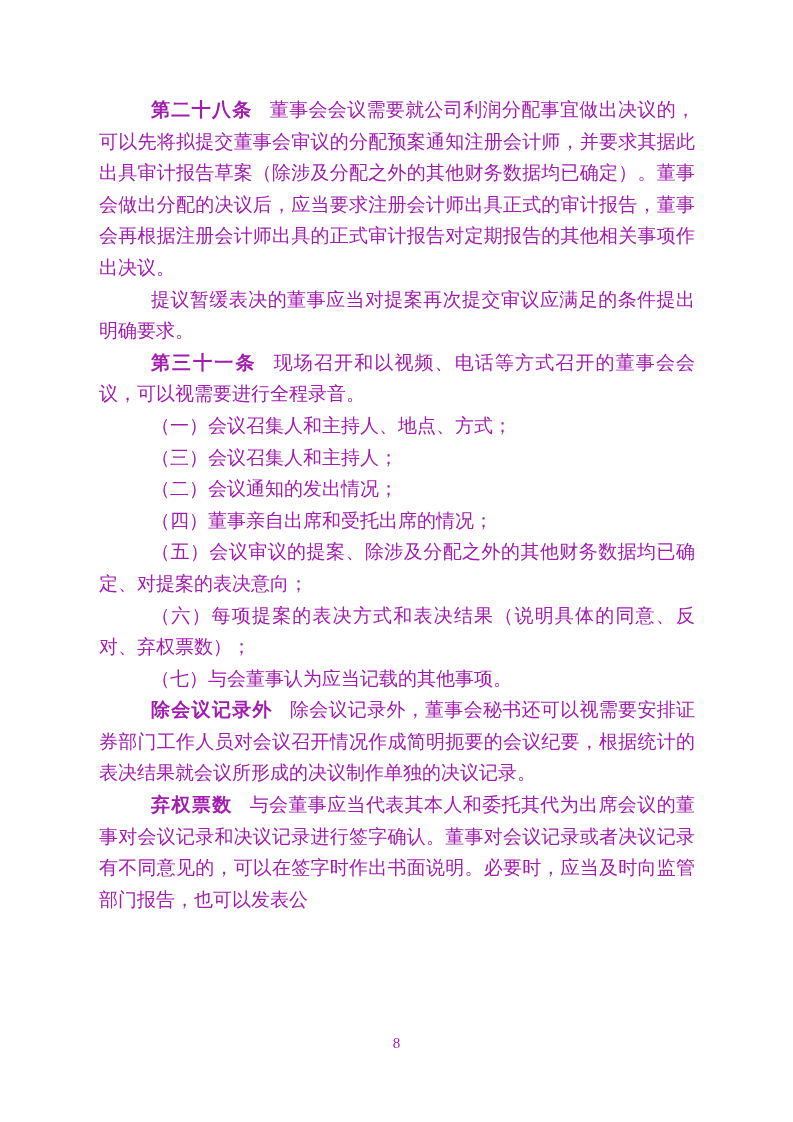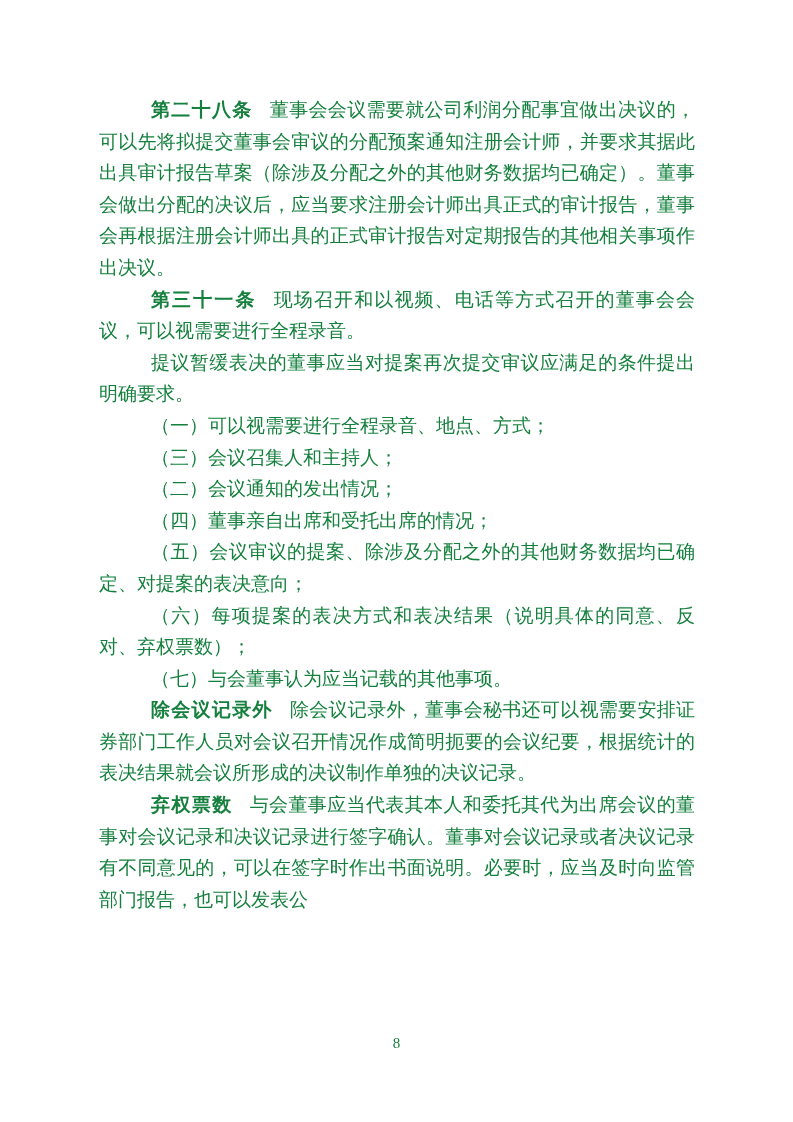--- a/index.html
+++ b/index.html
@@ -7,21 +7,21 @@
     padding: 0;
     background: #ffffff;
   }
   .page {
     position: relative;
     width: 793px;
     height: 1122px;
     background: #ffffff;
     overflow: hidden;
     font-family: "Liberation Serif", "DejaVu Serif", serif;
-    color: #15803d;
+    color: #a21caf;
   }
   .body-text {
     position: absolute;
     top: 94px;
     left: 99px;
     width: 596px;
   }
   .para {
     margin: 0;
     font-size: 19px;
@@ -45,23 +45,23 @@
     font-size: 15px;
     line-height: 20px;
   }
 </style>
 </head>
 <body>
 
 <div class="page">
   <div class="body-text">
       <p class="para"><span class="term">第二十八条</span>董事会会议需要就公司利润分配事宜做出决议的，可以先将拟提交董事会审议的分配预案通知注册会计师，并要求其据此出具审计报告草案（除涉及分配之外的其他财务数据均已确定）。董事会做出分配的决议后，应当要求注册会计师出具正式的审计报告，董事会再根据注册会计师出具的正式审计报告对定期报告的其他相关事项作出决议。</p>
+      <p class="para">提议暂缓表决的董事应当对提案再次提交审议应满足的条件提出明确要求。</p>
       <p class="para"><span class="term">第三十一条</span>现场召开和以视频、电话等方式召开的董事会会议，可以视需要进行全程录音。</p>
-      <p class="para">提议暂缓表决的董事应当对提案再次提交审议应满足的条件提出明确要求。</p>
-      <p class="para">（一）可以视需要进行全程录音、地点、方式；</p>
+      <p class="para">（一）会议召集人和主持人、地点、方式；</p>
       <p class="para">（三）会议召集人和主持人；</p>
       <p class="para">（二）会议通知的发出情况；</p>
       <p class="para">（四）董事亲自出席和受托出席的情况；</p>
       <p class="para">（五）会议审议的提案、除涉及分配之外的其他财务数据均已确定、对提案的表决意向；</p>
       <p class="para">（六）每项提案的表决方式和表决结果（说明具体的同意、反对、弃权票数）；</p>
       <p class="para">（七）与会董事认为应当记载的其他事项。</p>
       <p class="para"><span class="term">除会议记录外</span>除会议记录外，董事会秘书还可以视需要安排证券部门工作人员对会议召开情况作成简明扼要的会议纪要，根据统计的表决结果就会议所形成的决议制作单独的决议记录。</p>
       <p class="para"><span class="term">弃权票数</span>与会董事应当代表其本人和委托其代为出席会议的董事对会议记录和决议记录进行签字确认。董事对会议记录或者决议记录有不同意见的，可以在签字时作出书面说明。必要时，应当及时向监管部门报告，也可以发表公</p>
     </div>
   <div class="page-footer">

